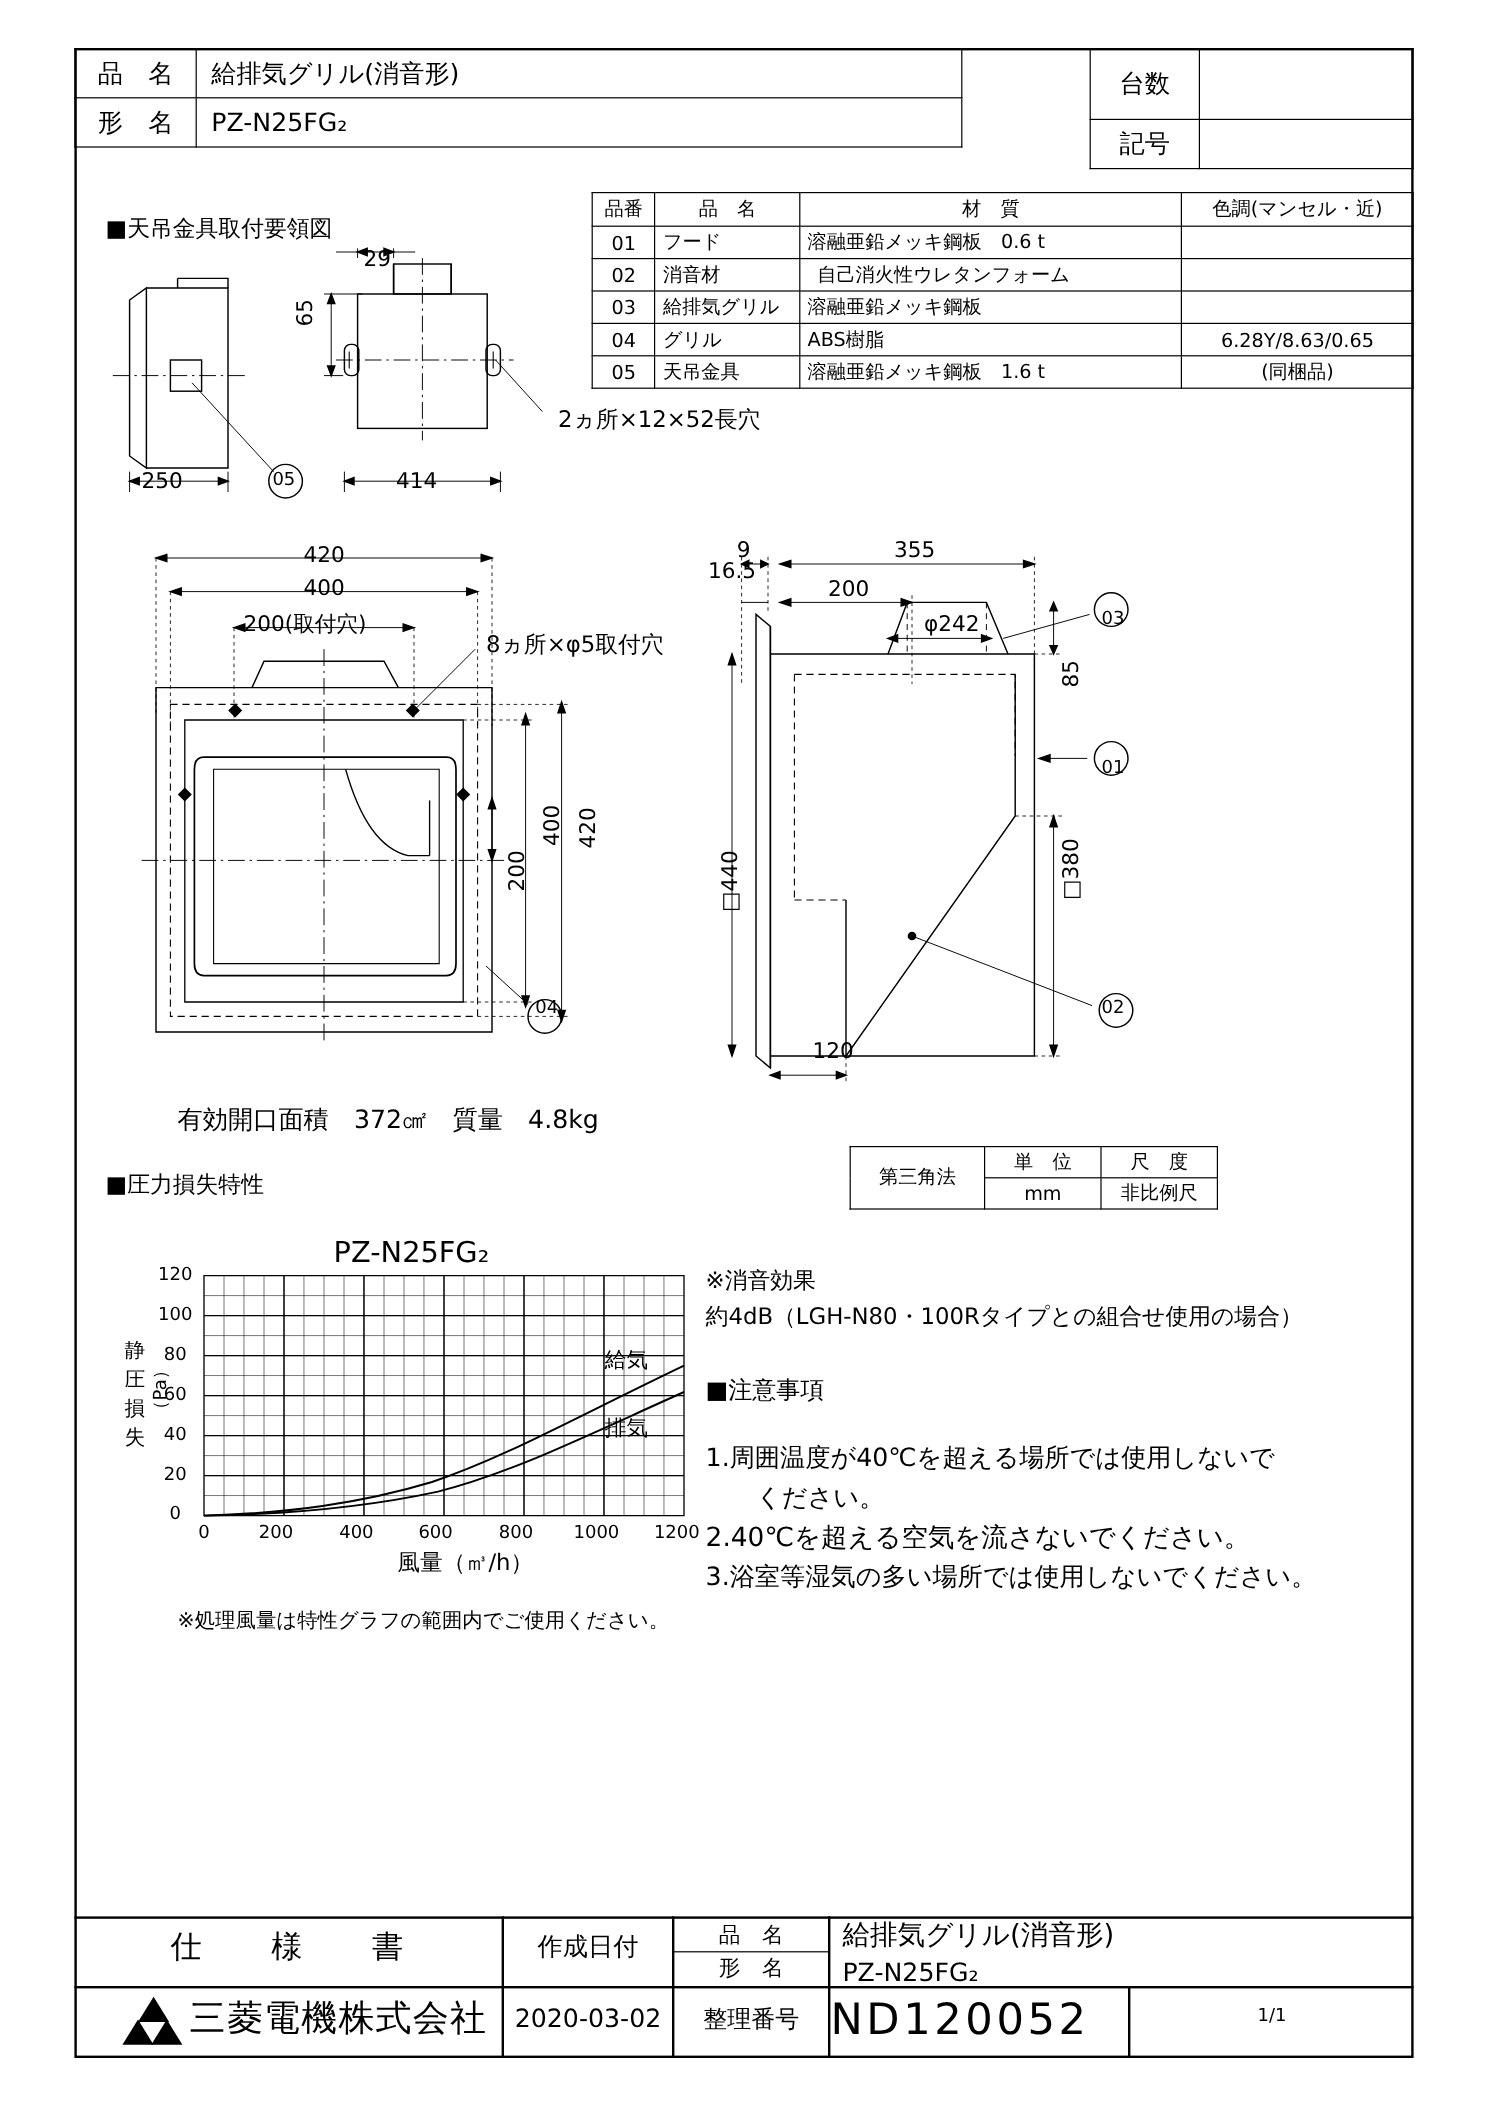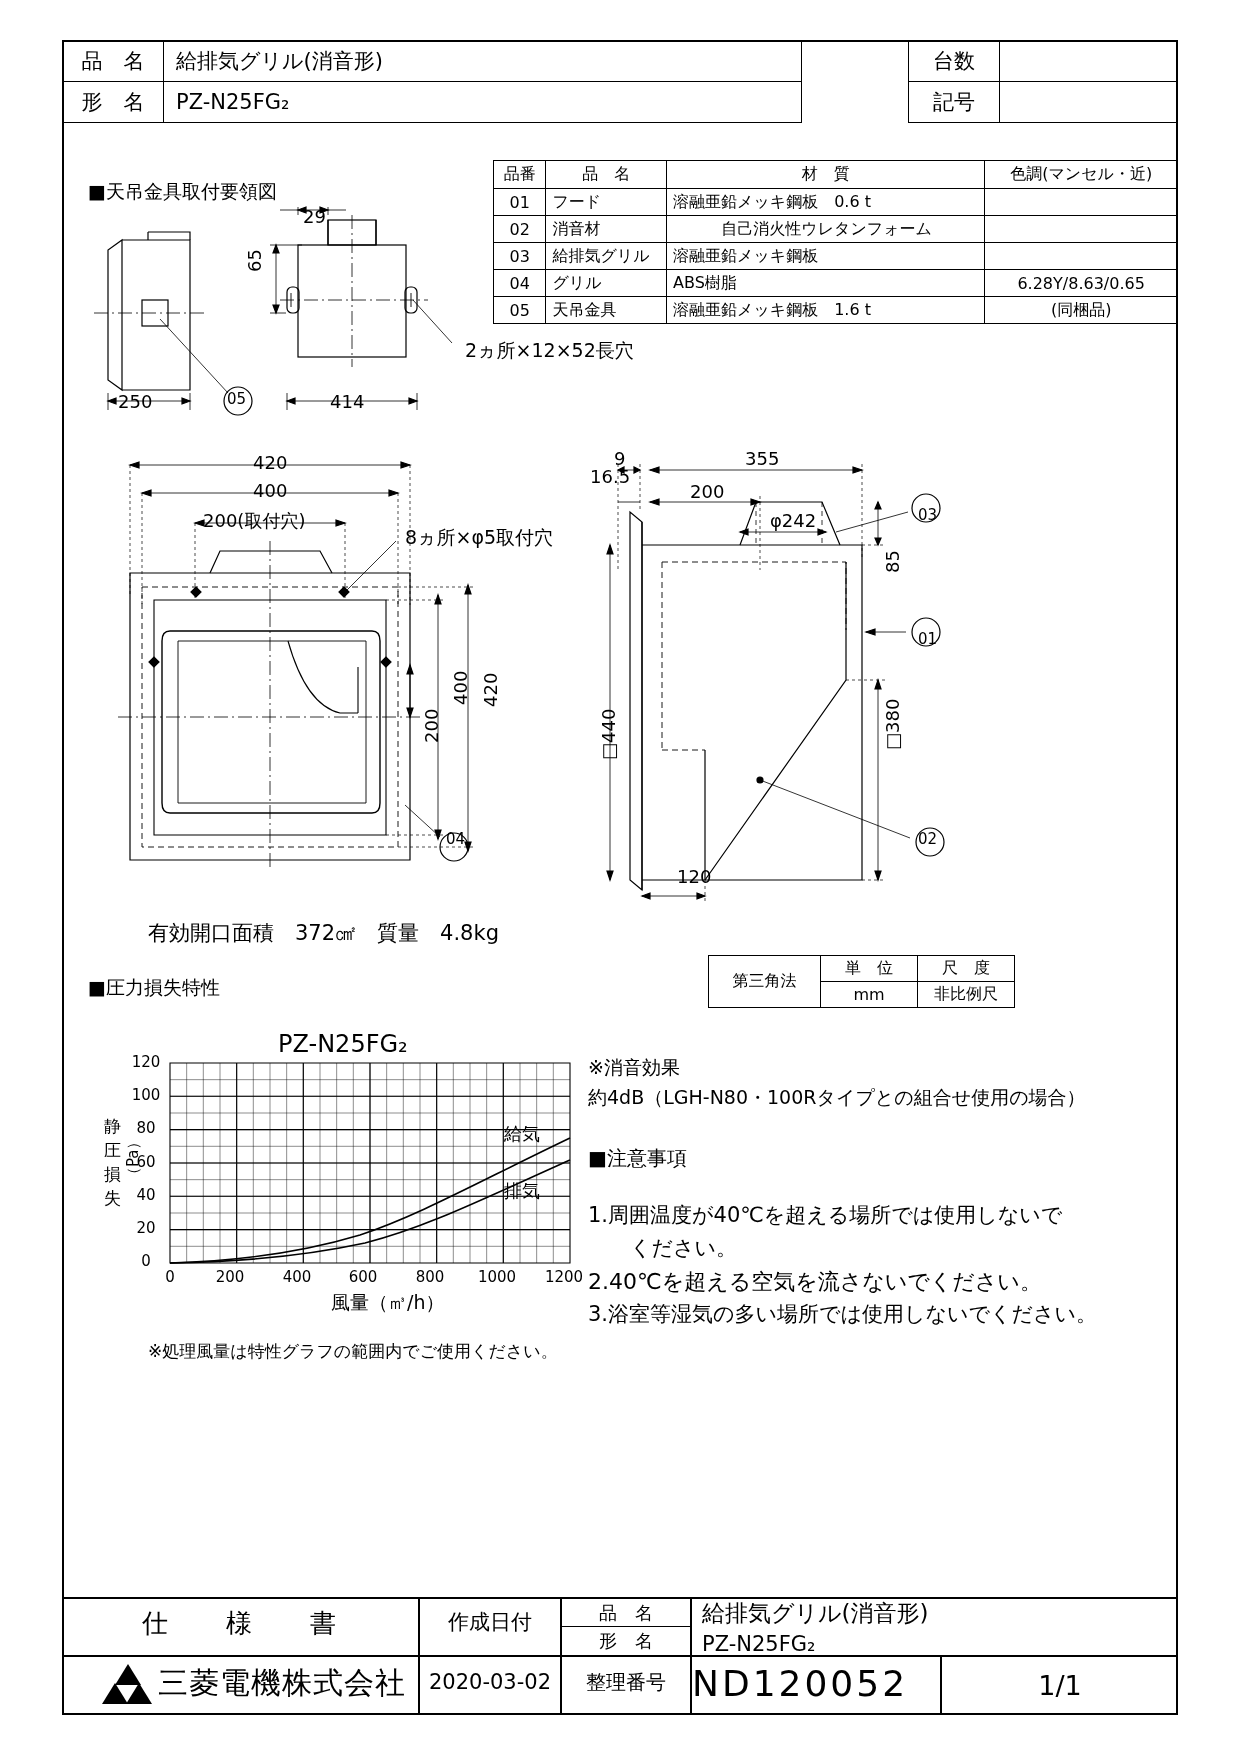--- a/index.html
+++ b/index.html
@@ -29,21 +29,21 @@
     </tr>
     <tr style="height:41px;">
       <td>形　名</td>
       <td style="text-align:left;padding-left:12px;">PZ-N25FG₂</td>
     </tr>
   </tbody>
     </table>
 
   <table class="t" style="left:908px;top:40px;width:270px;height:82px;font-size:21px;">
     <tbody>
-        <tr style="height:41px;">
+        <tr style="height:59px;">
       <td style="width:90px;">台数</td>
       <td></td>
     </tr>
     <tr style="height:41px;">
       <td>記号</td>
       <td></td>
     </tr>
   </tbody>
     </table>
 
@@ -57,21 +57,21 @@
     </tr>
     <tr style="height:27px;">
       <td>01</td>
       <td style="text-align:left;padding-left:6px;">フード</td>
       <td style="text-align:left;padding-left:6px;">溶融亜鉛メッキ鋼板　0.6 t</td>
       <td></td>
     </tr>
     <tr style="height:27px;">
       <td>02</td>
       <td style="text-align:left;padding-left:6px;">消音材</td>
-      <td style="text-align:center;padding-left:2px;">自己消火性ウレタンフォーム</td>
+      <td style="text-align:left;padding-left:14px;">自己消火性ウレタンフォーム</td>
       <td></td>
     </tr>
     <tr style="height:27px;">
       <td>03</td>
       <td style="text-align:left;padding-left:6px;">給排気グリル</td>
       <td style="text-align:left;padding-left:6px;">溶融亜鉛メッキ鋼板</td>
       <td></td>
     </tr>
     <tr style="height:27px;">
       <td>04</td>
@@ -379,21 +379,21 @@
 
   <div class="txt c" style="left:62px;top:1610px;width:356px;font-size:26px;letter-spacing:2px;">仕　　様　　書</div>
   <div class="txt c" style="left:420px;top:1612px;width:140px;font-size:21px;">作成日付</div>
   <div class="txt c" style="left:420px;top:1672px;width:140px;font-size:21px;">2020-03-02</div>
   <div class="txt c" style="left:562px;top:1604px;width:128px;font-size:18px;">品　名</div>
   <div class="txt c" style="left:562px;top:1632px;width:128px;font-size:18px;">形　名</div>
   <div class="txt" style="left:702px;top:1602px;font-size:23px;">給排気グリル(消音形)</div>
   <div class="txt" style="left:702px;top:1634px;font-size:21px;">PZ-N25FG₂</div>
   <div class="txt c" style="left:562px;top:1672px;width:128px;font-size:20px;">整理番号</div>
   <div class="txt c" style="left:692px;top:1666px;width:204px;font-size:36px;letter-spacing:3px;">ND120052</div>
-  <div class="txt c" style="left:942px;top:1672px;width:236px;font-size:27px;">1/1</div>
+  <div class="txt c" style="left:942px;top:1672px;width:236px;font-size:15px;">1/1</div>
 
   <svg style="left:104px;top:1662px;" width="48" height="44" viewBox="0 0 48 44">
     <g fill="#000">
       <path d="M24 2 L37 23 L11 23 Z"></path>
       <path d="M11 25 L24 46 L-2 46 Z" transform="translate(0,-4)"></path>
       <path d="M37 25 L50 46 L24 46 Z" transform="translate(-2,-4)"></path>
     </g>
   </svg>
   <div class="txt" style="left:158px;top:1668px;font-size:30px;letter-spacing:1px;">三菱電機株式会社</div>
 

